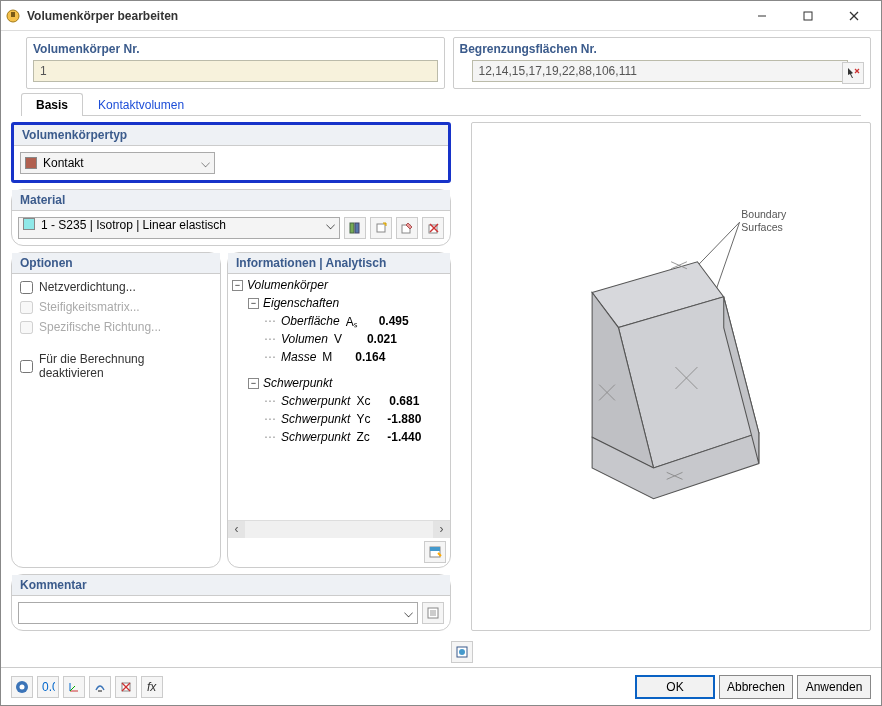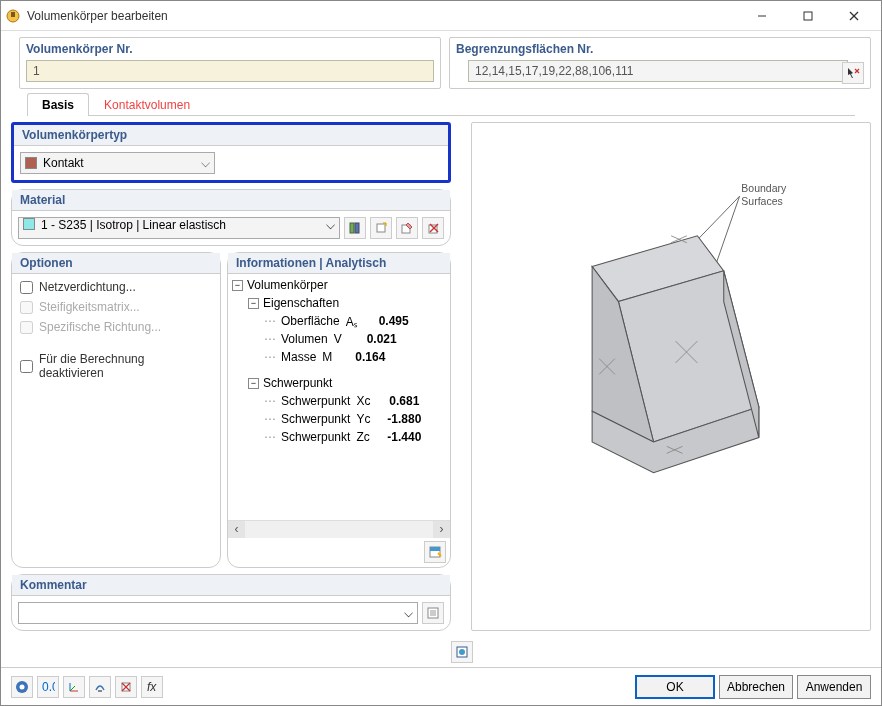--- a/index.html
+++ b/index.html
@@ -1,32 +1,32 @@
 <!DOCTYPE html>
 <html><head>
 <meta charset="utf-8">
 <style>
   * { box-sizing: border-box; font-family: "Segoe UI", Tahoma, sans-serif; font-size: 12px; }
   body { margin: 0; background: #fff; }
   .window { width: 882px; height: 706px; border: 1px solid #888; background: #fff; display: flex; flex-direction: column; }
   .titlebar { height: 30px; display: flex; align-items: center; padding: 0 4px; border-bottom: 1px solid #ddd; }
   .titlebar .icon { width: 16px; height: 16px; margin-right: 6px; display:flex; align-items:center; justify-content:center;}
-  .titlebar .title { flex: 1; color: #333; }
+  .titlebar .title { flex: 1; color: #333; font-weight: bold; }
   .titlebar .winbtn { width: 46px; height: 30px; display: flex; align-items: center; justify-content: center; color: #333; }
   .content { flex: 1; display: flex; flex-direction: column; padding: 0; overflow: hidden; }
-  .top-row { display: flex; gap: 8px; padding: 6px 10px 4px 18px; }
+  .top-row { display: flex; gap: 8px; padding: 6px 10px 4px 25px; }
   .field-group { flex: 1; border: 1px solid #ccc; border-radius: 2px; padding: 4px 6px 6px 6px; background: #fff; }
   .field-group.right { flex: 1; position: relative; }
   .group-label { color: #3b5b8c; font-weight: 600; margin-bottom: 4px; }
   .textbox { width: 100%; height: 22px; background: #f7f2dc; border: 1px solid #bba; padding: 2px 6px; color: #555; display:flex; align-items:center;}
   .textbox.white { background: #f4f4f4; }
   .pick-btn { position: absolute; right: 6px; top: 24px; width: 22px; height: 22px; border: 1px solid #ccc; background: #f5f5f5; display: flex; align-items: center; justify-content: center; }
-  .tabs-row { padding: 0 26px; }
+  .tabs-row { padding: 0 20px; }
   .tabs { display: flex; border-bottom: 1px solid #ccc; }
-  .tab { padding: 4px 14px; border: 1px solid transparent; border-bottom: none; margin-bottom: -1px; color: #ef4444; cursor: default; }
+  .tab { padding: 4px 14px; border: 1px solid transparent; border-bottom: none; margin-bottom: -1px; color: #1d4ed8; cursor: default; }
   .tab.active { background: #fff; border-color: #ccc; border-radius: 3px 3px 0 0; font-weight: 600; color: #000; }
   .main-area { flex: 1; display: flex; gap: 20px; padding: 6px 10px 6px 10px; overflow: hidden; }
   .left-col { width: 440px; display: flex; flex-direction: column; gap: 6px; }
   .right-col { flex: 1; border: 1px solid #ccc; border-radius: 2px; background: #fff; display:flex; align-items:center; justify-content:center; }
   .panel { border: 1px solid #ccc; border-radius: 12px; background: #fff; }
   .panel-title { background: #eef1f5; color: #3b5b8c; font-weight: 600; padding: 3px 8px; border-bottom: 1px solid #ccc; }
   .panel-body { padding: 6px; }
   .type-panel { border: 3px solid #1733c9; border-radius: 3px; }
   .dropdown { display: flex; align-items: center; height: 22px; border: 1px solid #aaa; background: #f4f4f4; padding: 0 4px; width: 195px; }
   .dropdown .swatch { width: 12px; height: 12px; background: #b06050; margin-right: 6px; border: 1px solid #888;}
@@ -40,37 +40,37 @@
   .opt-panel { width:210px; }
   .info-panel { flex:1; display:flex; flex-direction:column;}
   .checklist { display:flex; flex-direction:column; gap:6px; padding:6px 8px;}
   .checkitem { display:flex; align-items:center; gap:6px; color:#333;}
   .checkitem.disabled { color:#aaa;}
   .checkitem input { margin:0;}
   .tree { font-size:12px; padding:2px 4px; flex:1; overflow:auto;}
   .tree-row { display:flex; align-items:center; height:18px; white-space:nowrap;}
   .tree-row .tog { width:11px; height:11px; border:1px solid #888; display:inline-flex; align-items:center; justify-content:center; font-size:9px; line-height:9px; margin-right:4px; background:#fff;}
   .tree-row .dots { color:#999; margin-right:4px; letter-spacing:1px;}
-  .tree-row .lab { flex:0 0 auto; }
+  .tree-row .lab { flex:0 0 auto;font-style:italic; }
   .tree-row .sym { width:26px; text-align:left; margin-left:6px;}
   .tree-row .val { width:44px; text-align:center;font-weight:bold;}
   .info-body { flex:1; display:flex; flex-direction:column; min-height:0;}
   .hscroll { height:17px; background:#f0f0f0; border-top:1px solid #ddd; position:relative; display:flex; align-items:center;}
   .hscroll .arrow { width:17px; height:17px; display:flex; align-items:center; justify-content:center; color:#555; background:#e4e4e4;}
   .hscroll .track { flex:1; height:17px; background:#f0f0f0;}
   .info-footer { display:flex; justify-content:flex-end; padding:4px;}
   .comment-panel .panel-body { display:flex; gap:4px; align-items:center;}
   .comment-dd { flex:1; height:22px; border:1px solid #aaa; background:#fff; display:flex; align-items:center; padding:0 4px;}
   .bottom-bar { height:38px; border-top:1px solid #ccc; display:flex; align-items:center; padding:0 10px; gap:4px;}
   .bottom-bar .spacer { flex:1;}
   .btn { height:24px; min-width:74px; border:1px solid #888; background:#f2f2f2; display:flex; align-items:center; justify-content:center; padding:0 4px;}
   .btn.primary { border:2px solid #0a62c4; min-width:80px;}
   .preview-svg { width: 90%; height: 90%; }
   .preview-label { font-size:12px; fill:#555;}
-  .right-col-inner { width:100%; height:100%; position:relative; display:flex; align-items:center; justify-content:center;}
+  .right-col-inner { width:100%; height:100%; position:relative; display:flex; align-items:flex-end; justify-content:center;}
   .small-icon { width:22px; height:22px; border:1px solid #ccc; background:#f5f5f5; display:flex; align-items:center; justify-content:center;}
   .right-below { padding:4px 0 0 0;}
 </style>
 </head>
 <body>
 
 <div class="window">
 
   <div class="titlebar">
     <span class="icon">

